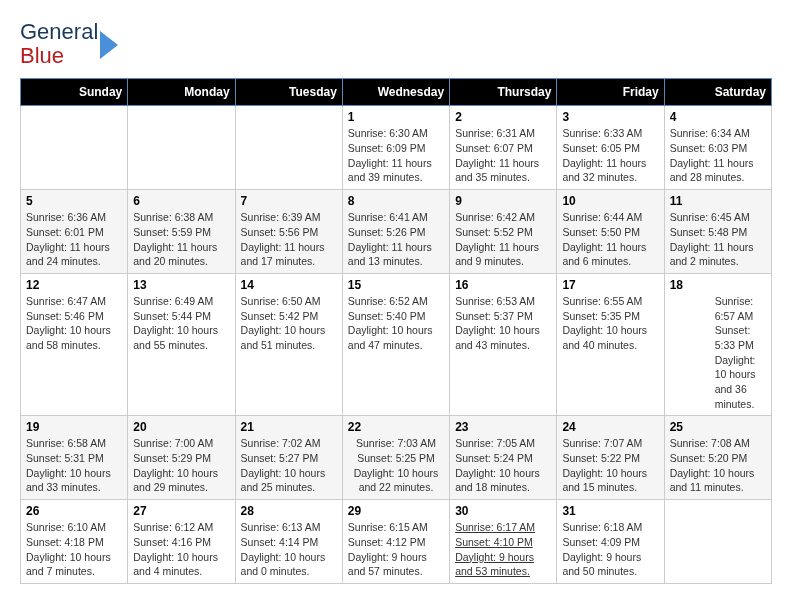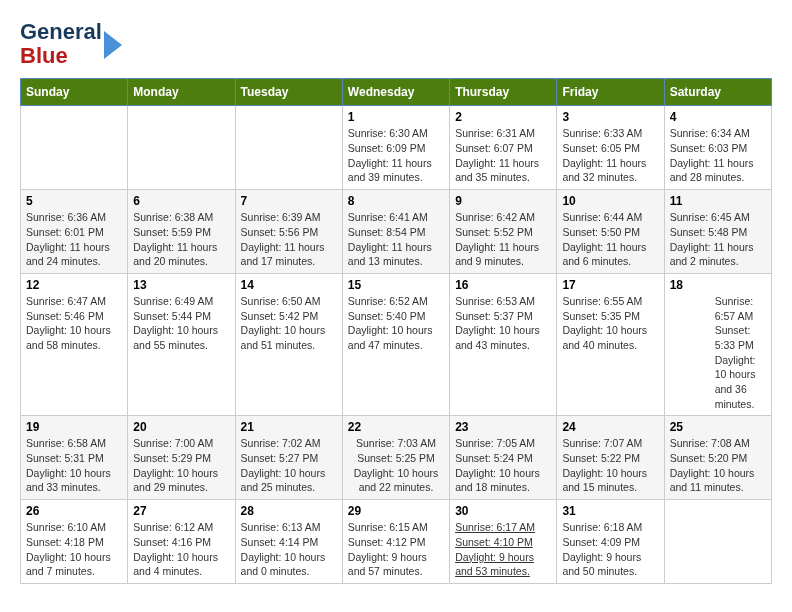--- a/index.html
+++ b/index.html
@@ -15,21 +15,21 @@
       justify-content: space-between;
       align-items: flex-start;
       margin-bottom: 10px;
     }
     .logo {
       display: flex;
       align-items: center;
     }
     .logo-text {
       font-size: 22px;
-      font-weight: bold;
+      font-weight: normal;
       color: #1a3a5c;
       line-height: 1.1;
     }
     .logo-text span {
       color: #b91c1c;
     }
     .logo-arrow {
       width: 0;
       height: 0;
       border-top: 14px solid transparent;
@@ -49,23 +49,23 @@
     .subtitle {
       font-size: 15px;
       color: #1a3a5c;
     }
     table {
       width: 100%;
       border-collapse: collapse;
       font-size: 11px;
     }
     thead tr th {
-      background-color: #4d7c0f;
+      background-color: #000000;
       color: #fff;
-      text-align: left;
+      text-align: right;
       padding: 6px 5px;
       font-size: 12px;
       font-weight: bold;
       border: 1px solid #5588bb;
     }
     tbody tr td {
       vertical-align: top;
       border: 1px solid #ccc;
       padding: 4px 5px;
       height: 80px;
@@ -172,21 +172,21 @@
         <td>
           <span class="day-num">7</span>
           <div class="day-info" style="white-space: pre-line;">Sunrise: 6:39 AM
 Sunset: 5:56 PM
 Daylight: 11 hours
 and 17 minutes.</div>
         </td>
         <td>
           <span class="day-num">8</span>
           <div class="day-info" style="white-space: pre-line;">Sunrise: 6:41 AM
-Sunset: 8:54 PM
+Sunset: 5:26 PM
 Daylight: 11 hours
 and 13 minutes.</div>
         </td>
         <td>
           <span class="day-num">9</span>
           <div class="day-info" style="white-space: pre-line;">Sunrise: 6:42 AM
 Sunset: 5:52 PM
 Daylight: 11 hours
 and 9 minutes.</div>
         </td>

